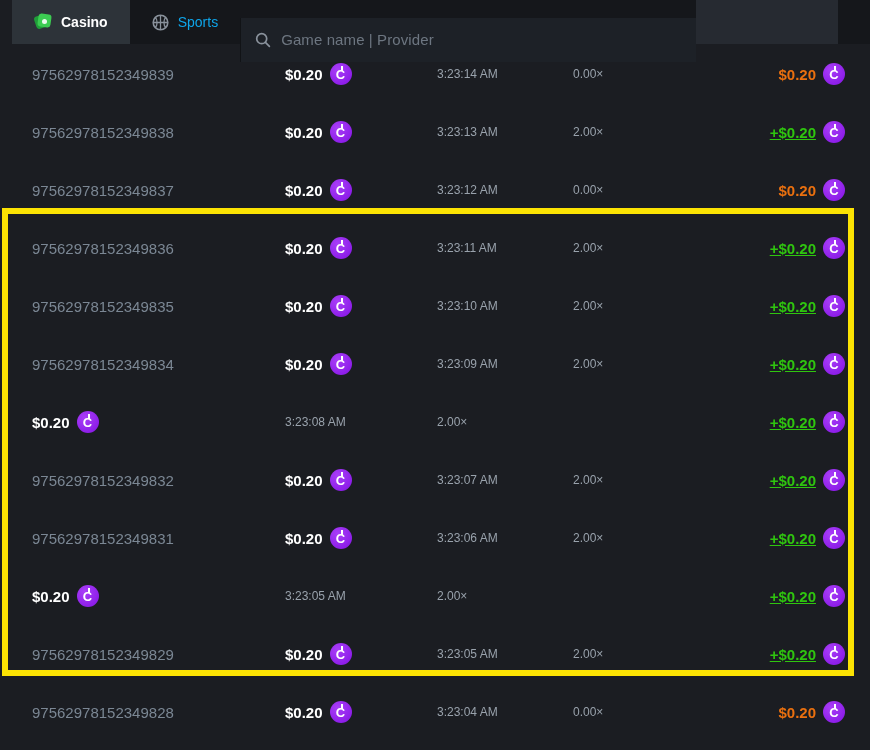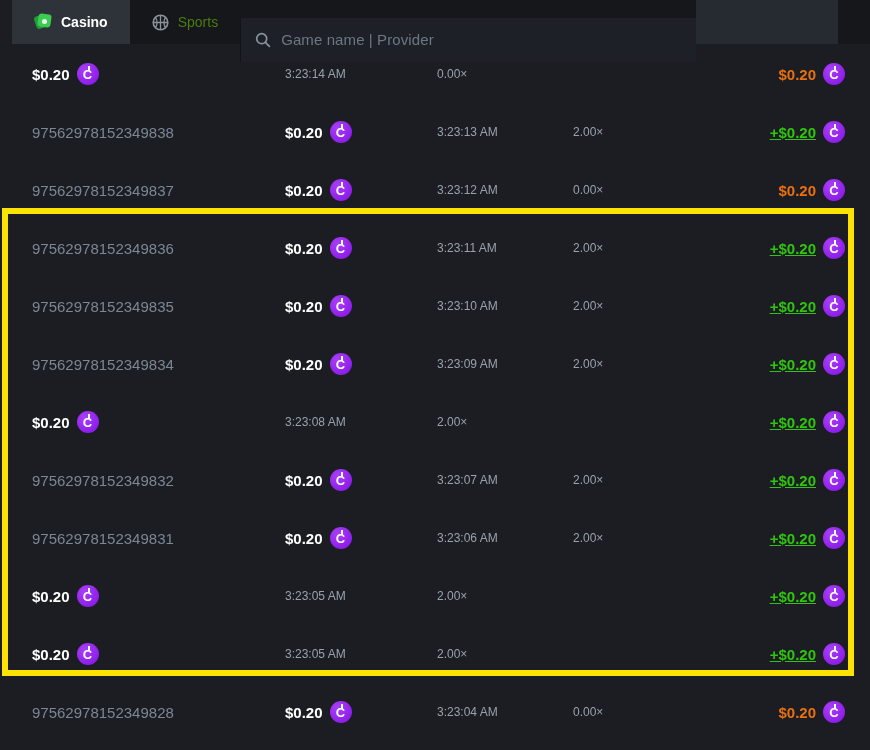--- a/index.html
+++ b/index.html
@@ -15,21 +15,21 @@
     position:absolute; left:12px; top:0; width:870px; height:44px;
     background:#15171b;
     display:flex; align-items:center;
   }
   .tab {
     height:44px; display:flex; align-items:center; gap:9px;
     padding:0 22px; cursor:pointer;
   }
   .tab.active { background:#2d3339; }
   .tab-label { font-size:14px; font-weight:700; color:#ffffff; }
-  .tab.inactive .tab-label { color:#4d7c0f; font-weight:400; }
+  .tab.inactive .tab-label { color:#0ea5e9; font-weight:400; }
 
   .casino-icon { position:relative; width:18px; height:18px; }
   .casino-icon .card1 {
     position:absolute; left:1px; top:2px; width:13px; height:13px;
     background:#1f9e38; border-radius:3px; transform:rotate(-18deg);
   }
   .casino-icon .card2 {
     position:absolute; left:4px; top:1px; width:13px; height:13px;
     background:#3ccc52; border-radius:3px; transform:rotate(8deg);
   }
@@ -129,20 +129,21 @@
 
   <div class="right-panel"></div>
 
   <div class="bar-end">
     <span class="corner-coin"></span>
   </div>
 </div>
 
 <div class="table">
   <div class="row">
+    <span class="cell-id">97562978152349839</span>
     <span class="cell-amount">
       <span class="amount-val">$0.20</span>
       <span class="coin">
         <span class="c-glyph">C</span>
         <span class="c-bar"></span>
       </span>
     </span>
     <span class="cell-time">3:23:14 AM</span>
     <span class="cell-mult">0.00×</span>
     <span class="cell-payout">
@@ -326,20 +327,21 @@
     <span class="cell-payout">
       <span class="payout-val win">+$0.20</span>
       <span class="coin">
         <span class="c-glyph">C</span>
         <span class="c-bar"></span>
       </span>
     </span>
   </div>
 
   <div class="row">
+    <span class="cell-id">97562978152349829</span>
     <span class="cell-amount">
       <span class="amount-val">$0.20</span>
       <span class="coin">
         <span class="c-glyph">C</span>
         <span class="c-bar"></span>
       </span>
     </span>
     <span class="cell-time">3:23:05 AM</span>
     <span class="cell-mult">2.00×</span>
     <span class="cell-payout">

